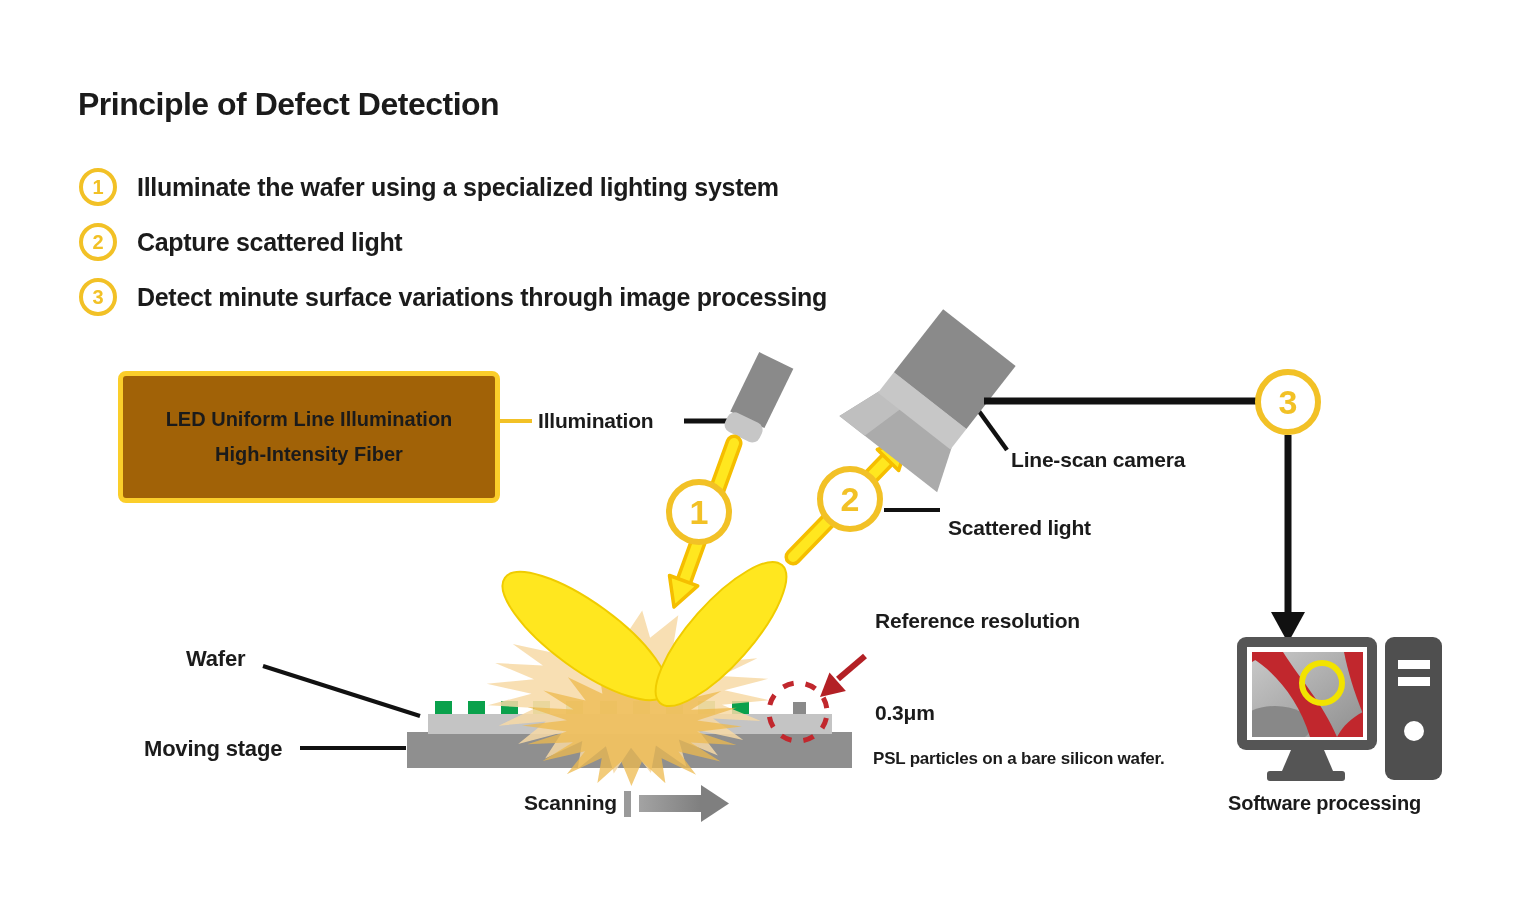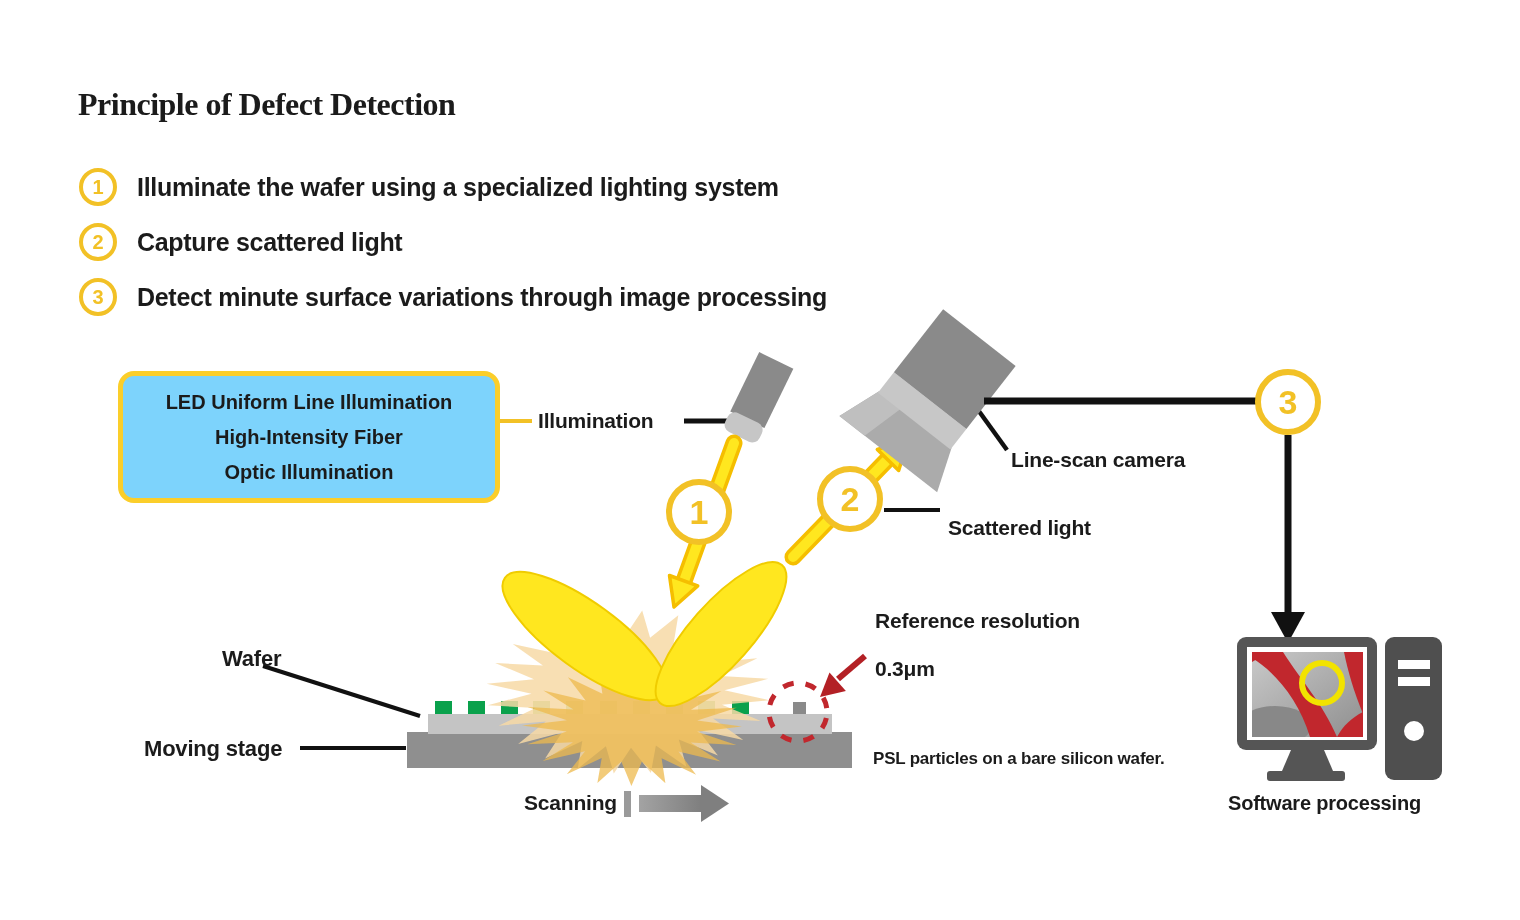--- a/index.html
+++ b/index.html
@@ -1,26 +1,26 @@
 <!DOCTYPE html>
 <html style="--accent: #F2C126;"><head>
 <meta charset="utf-8">
 <style>
   html,body{margin:0;padding:0;background:#ffffff;}
   .canvas{position:relative;width:1520px;height:920px;background:#ffffff;overflow:hidden;
           font-family:"Liberation Sans",sans-serif;color:#1b1b1b;}
   .abs{position:absolute;}
   svg.layer{position:absolute;left:0;top:0;width:1520px;height:920px;}
-  .title{left:78px;top:86px;font-size:32px;font-weight:bold;letter-spacing:-0.5px;white-space:nowrap;font-family:Liberation Serif, serif;}
+  .title{left:78px;top:86px;font-size:32px;font-weight:bold;letter-spacing:-0.5px;white-space:nowrap;}
   .step-badge{width:30px;height:30px;border:4px solid var(--accent,#F2C126);border-radius:50%;
               background:#fff;color:var(--accent,#F2C126);font-size:20px;font-weight:bold;
               display:flex;align-items:center;justify-content:center;}
   .step-text{font-size:25px;font-weight:bold;letter-spacing:-0.3px;white-space:nowrap;line-height:30px;}
-  .info-box{left:118px;top:371px;width:372px;height:122px;border:5px solid #FBCE2A;border-radius:16px;
-            display:flex;flex-direction:column;align-items:center;justify-content:center;background:#7dd3fc;}
+  .info-box{left:118px;top:371px;width:372px;height:122px;border:5px solid #FBCE2A;border-radius:8px;
+            display:flex;flex-direction:column;align-items:center;justify-content:center;background:#a16207;}
   .info-line{font-size:20px;font-weight:bold;line-height:35px;white-space:nowrap;}
   .lbl{font-weight:bold;white-space:nowrap;letter-spacing:-0.2px;}
   .fs22{font-size:22px;} .fs21{font-size:21px;} .fs17{font-size:17px;line-height:24px;} .fs23{font-size:20px;}
   .diagram-badge{width:54px;height:54px;border:6px solid var(--accent,#F2C126);border-radius:50%;
                  background:#fff;color:var(--accent,#F2C126);font-size:34px;font-weight:bold;
                  display:flex;align-items:center;justify-content:center;}
 </style>
 </head>
 <body>
 
@@ -156,33 +156,32 @@
   <div class="abs step-text" style="left:137px;top:227px;">Capture scattered light</div>
 
   <div class="abs step-badge" style="left:79px;top:278px;">
     <span>3</span>
   </div>
   <div class="abs step-text" style="left:137px;top:282px;">Detect minute surface variations through image processing</div>
 
   <div class="abs info-box">
     <div class="info-line">LED Uniform Line Illumination</div>
     <div class="info-line">High-Intensity Fiber</div>
-    <div class="info-line">Optic Illumination</div>
   </div>
 
   <div class="abs lbl fs21" style="left:538px;top:409px;">Illumination</div>
   <div class="abs lbl fs21" style="left:1011px;top:448px;">Line-scan camera</div>
   <div class="abs lbl fs21" style="left:948px;top:498px;margin-top:18px;">Scattered light</div>
-  <div class="abs lbl fs22" style="left:186px;top:646px;margin-left:36px;">Wafer</div>
+  <div class="abs lbl fs22" style="left:186px;top:646px;">Wafer</div>
   <div class="abs lbl fs22" style="left:144px;top:736px;">Moving stage</div>
   <div class="abs lbl fs21" style="left:508px;top:791px;margin-left:16px;">Scanning</div>
   <div class="abs lbl fs23" style="left:1228px;top:792px;">Software processing</div>
 
   <div class="abs lbl fs21" style="left:875px;top:590px;margin-top:19px;">Reference resolution</div>
-  <div class="abs lbl fs21" style="left:875px;top:657px;">0.3μm</div>
+  <div class="abs lbl fs21" style="left:875px;top:701px;">0.3μm</div>
 
   <div class="abs lbl fs17" style="left:873px;top:747px;">PSL particles on a bare silicon wafer.</div>
 
   <div class="abs diagram-badge" style="left:666px;top:479px;">
     <span>1</span>
   </div>
   <div class="abs diagram-badge" style="left:817px;top:466px;">
     <span>2</span>
   </div>
   <div class="abs diagram-badge" style="left:1255px;top:369px;">

